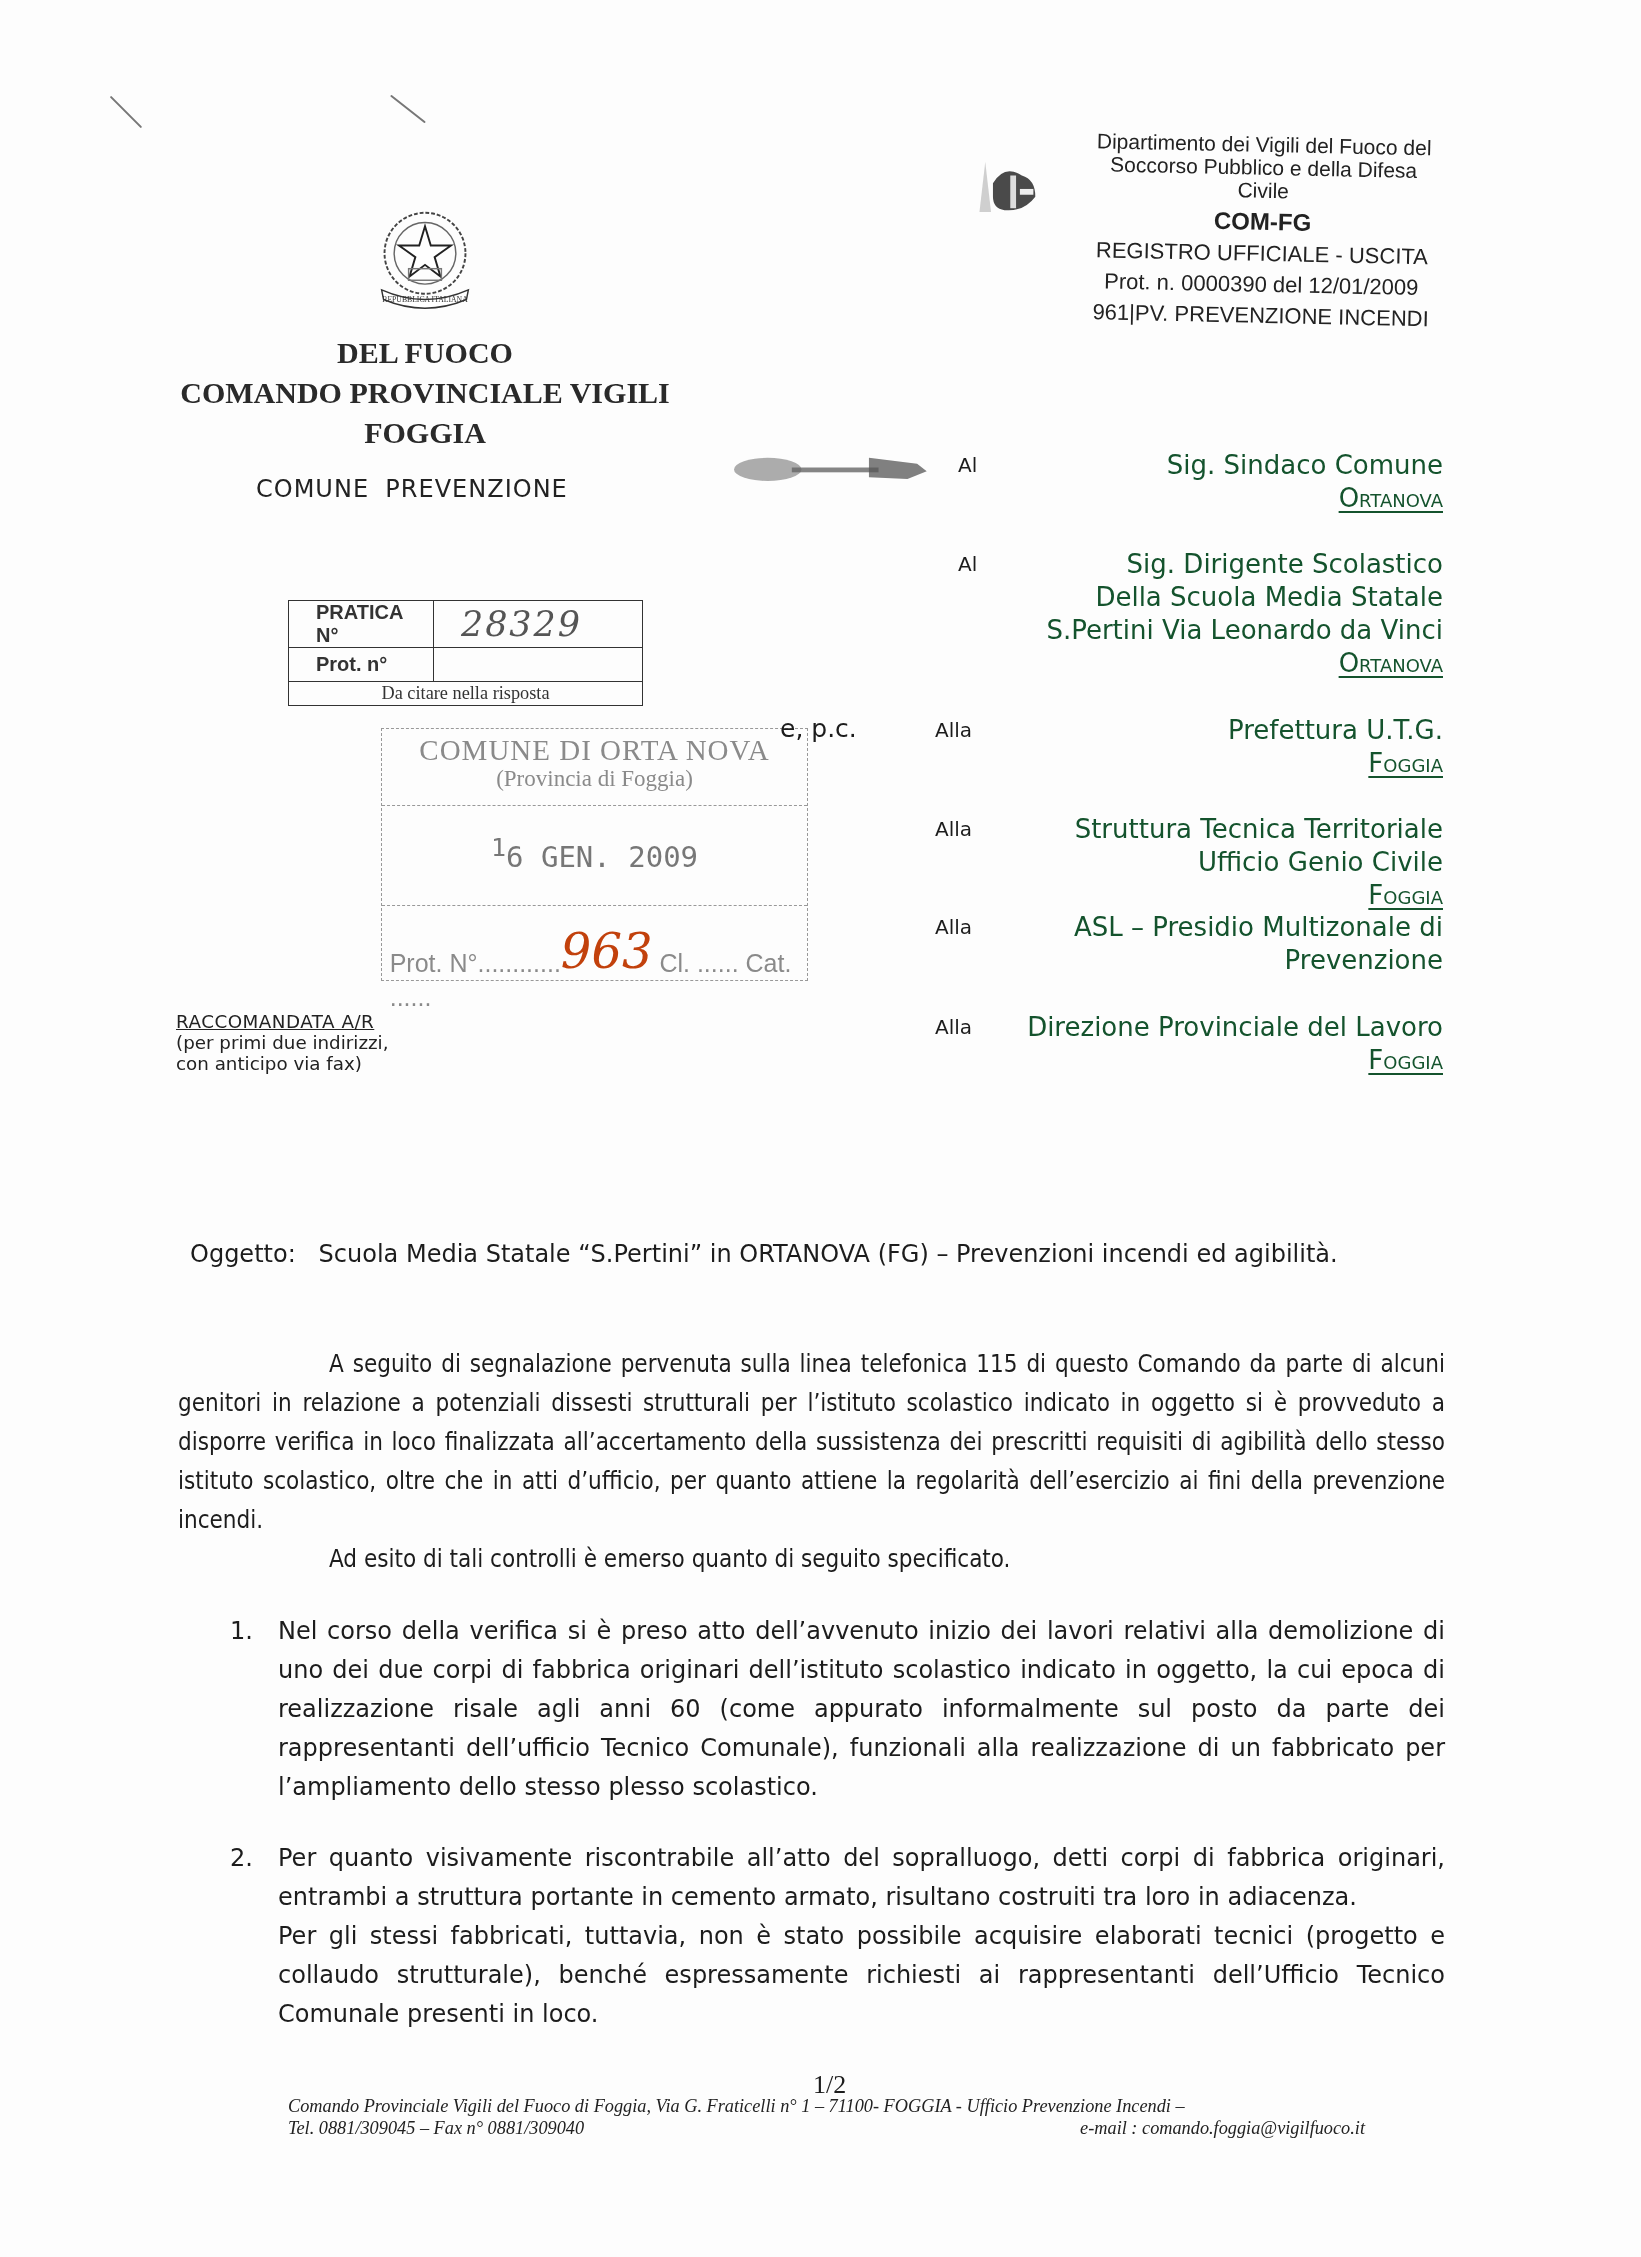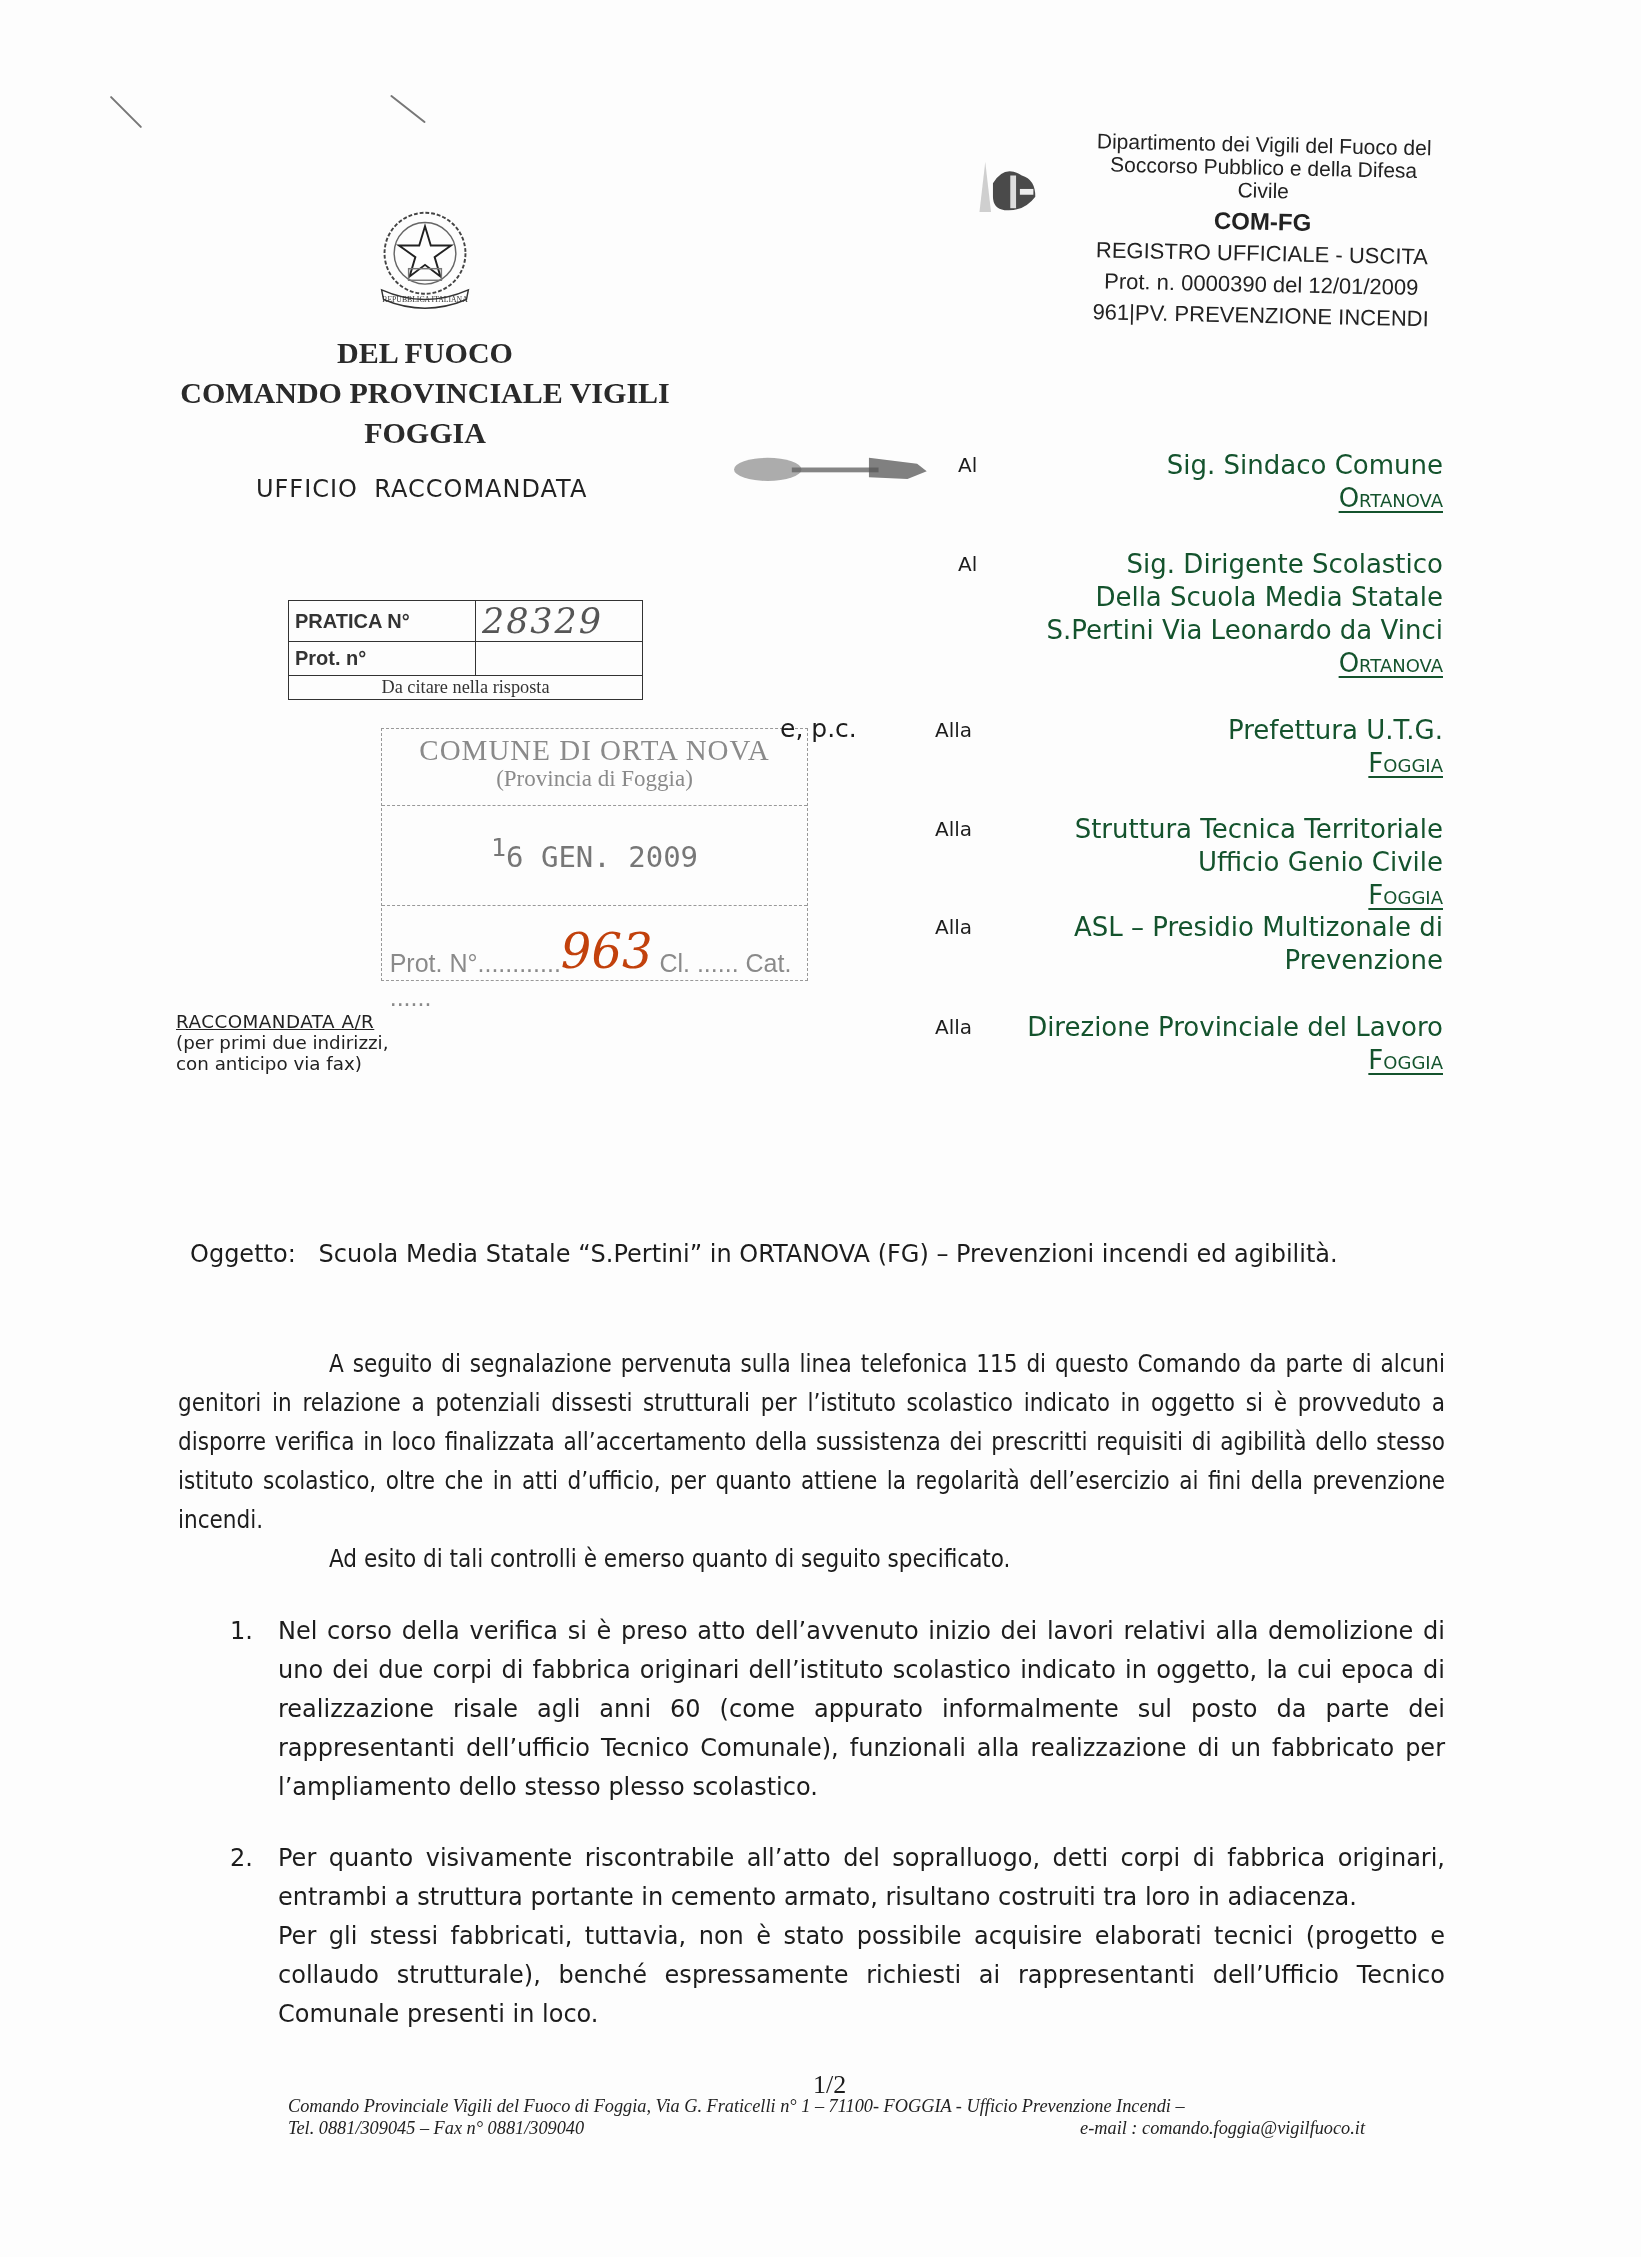--- a/index.html
+++ b/index.html
@@ -41,21 +41,21 @@
     }
     .dept-block .com { font-weight: bold; font-size: 24px; margin-top: 7.7px; margin-bottom: 5.8px; }
     .dept-block .reg { font-size: 22px; line-height: 31px; }
 
     
     .pratica-box {
       left: 288px; top: 600px; width: 355px;
       border: 1.9px solid #333; border-collapse: collapse;
       font-family: "Liberation Sans", sans-serif;
     }
-    .pratica-box td { border: 1.9px solid #333; padding: 0 6px; height: 33px; font-size: 20px; font-weight: bold; color: #333; }
+    .pratica-box td { border: 1.9px solid #333; padding: 0 27px; height: 33px; font-size: 20px; font-weight: bold; color: #333; }
     .pratica-box td.val { width: 154px; font-family: "DejaVu Serif", serif; font-weight: normal; font-style: italic; font-size: 35px; color: #555; letter-spacing: 1.9px; }
     .pratica-box td.note { text-align: center; font-family: "Liberation Serif", serif; font-weight: normal; font-size: 18.3px; height: 23px; }
 
     
     .stamp {
       left: 381px; top: 728px; width: 425px; height: 251px;
       border: 1.9px dashed #999; color: #8a8a8a;
       font-family: "Liberation Serif", serif;
     }
     .stamp .s-head { height: 70px; border-bottom: 1.9px dashed #999; text-align: center; }
@@ -115,21 +115,21 @@
     <rect x="38" y="66" width="34" height="12" fill="none" stroke="#777" stroke-width="1.5"></rect>
     <path d="M10 88 Q55 108 100 88 L98 98 Q55 116 12 98 Z" fill="#fff" stroke="#333" stroke-width="1.5"></path>
     <text x="55" y="101" font-size="8" text-anchor="middle" fill="#333" font-family="Liberation Serif, serif">REPUBBLICA ITALIANA</text>
   </svg>
 
   <div class="abs org-title">
     <div>DEL FUOCO</div>
     <div>COMANDO PROVINCIALE VIGILI</div>
     <div>FOGGIA</div>
   </div>
-  <div class="abs office">UFFICIO  RACCOMANDATA</div>
+  <div class="abs office">COMUNE  PREVENZIONE</div>
 
   <svg class="abs dept-logo" viewBox="0 0 80 70">
     <path d="M14 60 L20 8 L26 60 Z" fill="#bbb" opacity="0.7"></path>
     <path d="M28 30 Q40 10 58 22 Q72 26 72 44 Q60 60 40 58 Q28 56 28 44 Z" fill="#4a4a4a"></path>
     <rect x="46" y="22" width="6" height="34" fill="#ddd"></rect>
     <rect x="56" y="36" width="14" height="6" fill="#eee"></rect>
   </svg>
 
   <div class="abs dept-block">
     <div>Dipartimento dei Vigili del Fuoco del</div>

